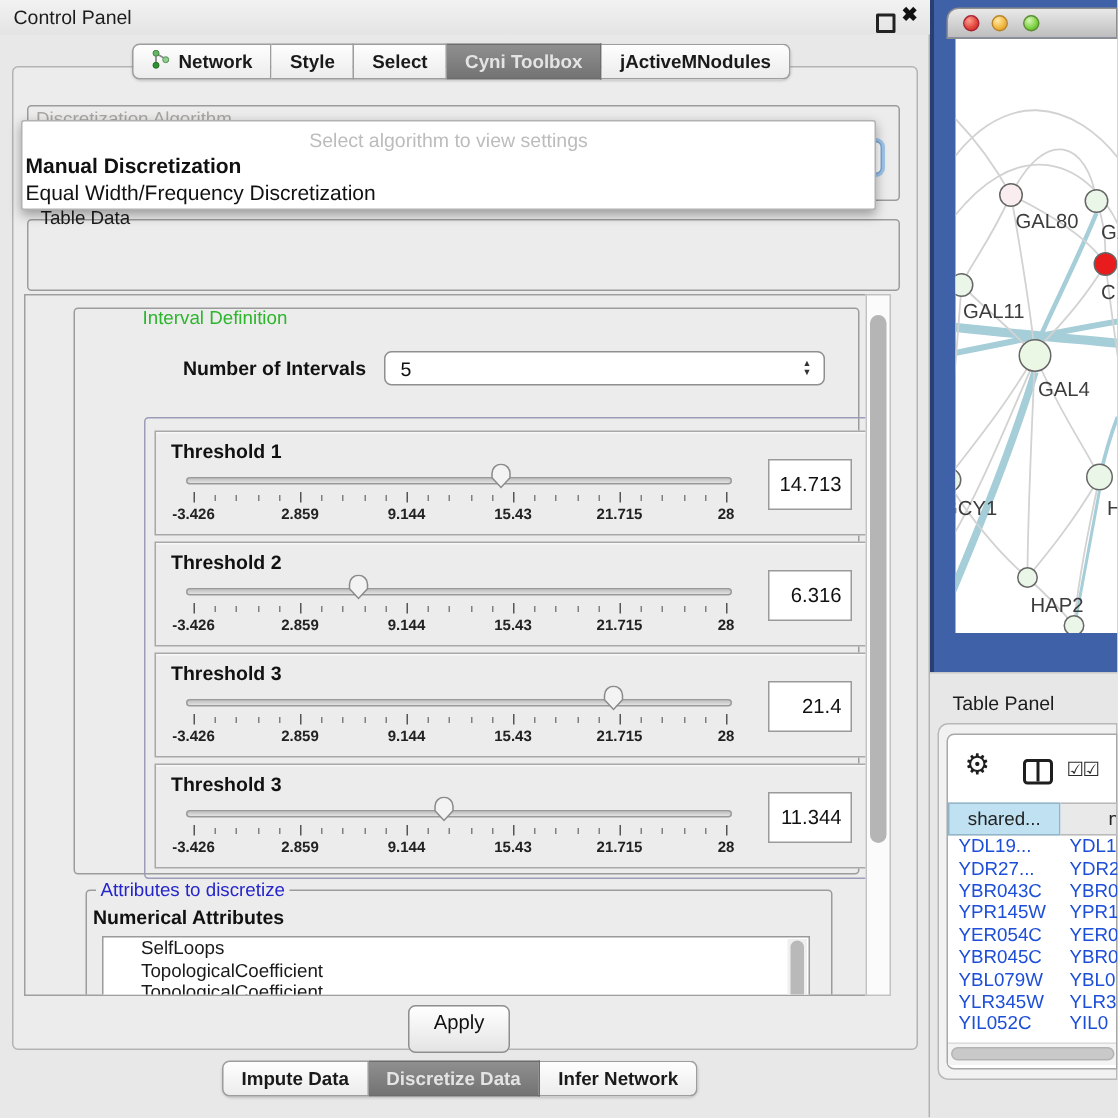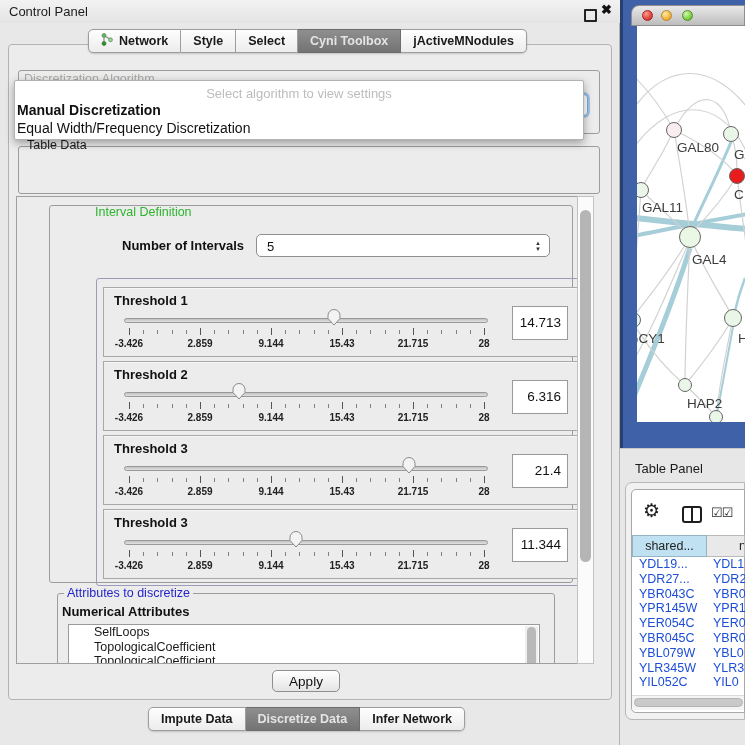--- a/index.html
+++ b/index.html
@@ -74,21 +74,21 @@
     font-size:13.5px;color:#111;text-align:right;line-height:32px;padding-right:6px;box-sizing:border-box;}
 
   #attr-group{left:40px;top:396px;width:498px;height:80px;}
   #attr-title{left:46px;top:389px;}
   #attr-sub{left:44px;top:406px;font-size:13px;font-weight:bold;color:#111;}
   #attr-list{left:50px;top:426px;width:472px;height:46px;background:#fff;border:1px solid #9a9a9a;box-sizing:border-box;overflow:hidden;}
   .attr-item{font-size:12.5px;color:#1a1a1a;line-height:14.5px;padding-left:7px;white-space:nowrap;}
   #attr-scroll{position:absolute;right:1px;top:1px;width:13px;height:42px;background:#efefef;}
   #attr-thumb{position:absolute;right:2px;top:1px;width:9px;height:40px;background:#b9b9b9;border-radius:5px;}
 
-  #apply-btn{left:272px;top:670px;width:68px;height:22px;background:linear-gradient(#ffffff,#e4e4e4);
+  #apply-btn{left:272px;top:670px;width:68px;height:32px;background:linear-gradient(#ffffff,#e4e4e4);
     border:1px solid #8f8f8f;border-radius:5px;font-size:13.5px;color:#111;text-align:center;line-height:21px;box-sizing:border-box;}
 
   
   #desktop{left:620px;top:0;width:125px;height:448px;background:linear-gradient(90deg,#27406f 0px,#27406f 3px,#3e61a7 3px);}
   #net-titlebar{left:631px;top:5px;width:114px;height:21px;background:linear-gradient(#e9e9e9,#bdbdbd);
     border:1px solid #8e8e8e;border-radius:8px 0 0 0;box-sizing:border-box;}
   .tl{position:absolute;top:4px;width:11px;height:11px;border-radius:50%;box-sizing:border-box;}
   #tl-red{left:10px;background:radial-gradient(circle at 35% 30%,#ff9d8d,#e0443a 60%,#b52b22);border:1px solid #a23;}
   #tl-yellow{left:29px;background:radial-gradient(circle at 35% 30%,#ffeaa8,#f2b43c 60%,#cf951f);border:1px solid #b8862a;}
   #tl-green{left:50px;background:radial-gradient(circle at 35% 30%,#d6f6b5,#7cd141 60%,#54a326);border:1px solid #588f2f;}

